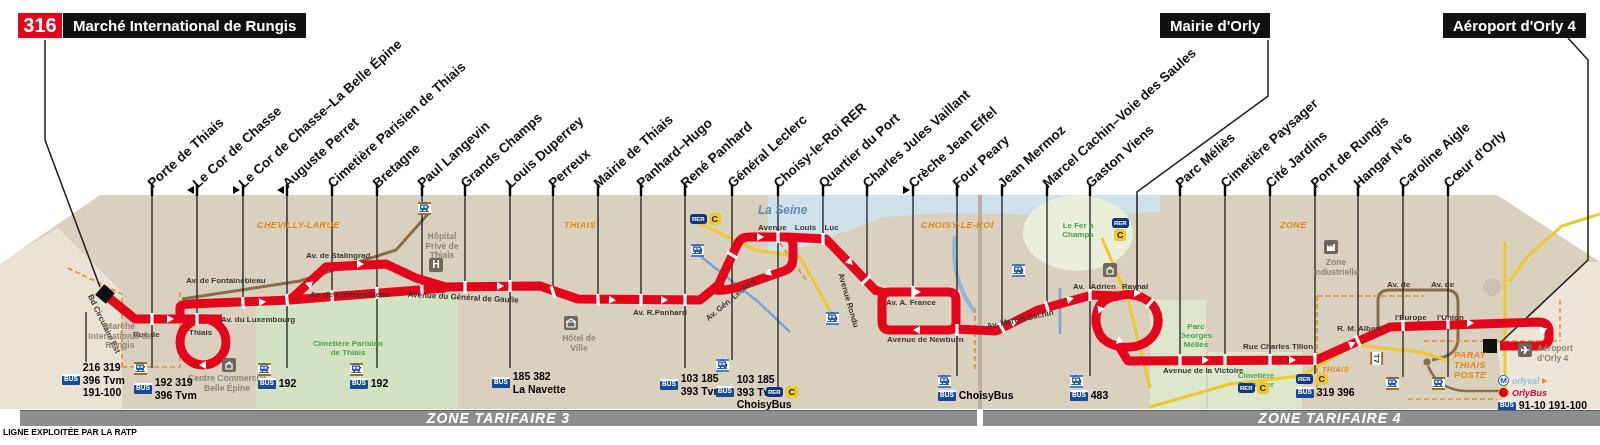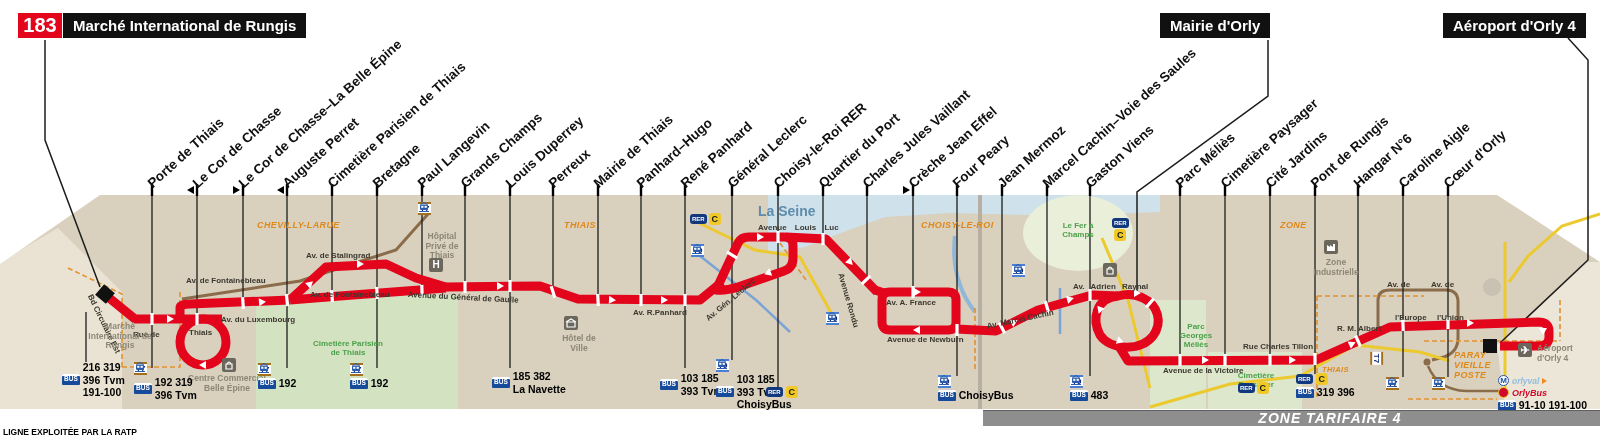--- a/index.html
+++ b/index.html
@@ -16,21 +16,21 @@
   
   .sl{position:absolute;top:177px;height:13px;line-height:13px;transform-origin:0 100%;
       transform:rotate(-42deg);font-weight:bold;font-size:13.5px;color:#101010;white-space:nowrap;}
 
   
   .district{position:absolute;font-style:italic;font-weight:bold;font-size:9px;color:#e0891a;
             letter-spacing:.4px;white-space:nowrap;margin-left:45px;}
   .st{position:absolute;font-weight:bold;font-size:8px;color:#3b382f;white-space:nowrap;transform-origin:0 0;}
   .park{position:absolute;font-weight:bold;font-size:8px;color:#4da04b;text-align:center;line-height:9px;}
   .poi{position:absolute;font-weight:bold;font-size:8.5px;color:#8d8776;text-align:center;line-height:9.5px;}
-  .wlabel{position:absolute;font-weight:bold;font-size:14px;color:#5e8cab;}
+  .wlabel{position:absolute;font-style:italic;font-weight:bold;font-size:12px;color:#5e8cab;}
 
   
   .mico-grp{position:absolute;display:flex;align-items:center;gap:2px;}
   .mico-col{position:absolute;display:flex;flex-direction:column;align-items:center;gap:1px;}
   .tbox{display:inline-block;font-weight:bold;font-size:8px;color:#13307e;background:#fff;
         border-top:2px solid #a36f1e;border-bottom:2px solid #a36f1e;padding:0 2px;line-height:9px;}
   .tbox.t9{border-color:#4a7fd4;}
   .tbox.vert{transform:rotate(90deg);}
   .busico{display:inline-block;background:#164a9a;color:#fff;font-weight:bold;font-size:6.5px;
           padding:1px 2px;border-radius:1px;line-height:7px;border-bottom:2px solid #164a9a;
@@ -253,21 +253,21 @@
       <path d="M-3,-4 L4,0 L-3,4 Z" transform="translate(1470,323)"></path>
       <path d="M-3,-4 L4,0 L-3,4 Z" transform="translate(1543,331) rotate(90)"></path>
     </g>
 
     <g fill="#111">
       <rect x="-7" y="-7" width="14" height="14" transform="translate(105,294) rotate(40)"></rect>
       <rect x="1483" y="339" width="14" height="14"></rect>
     </g>
   </svg>
 
-  <div class="linebox">183</div>
+  <div class="linebox">316</div>
   <div class="termbox" style="left:63px;">Marché International de Rungis</div>
   <div class="termbox" style="left:1160px;">Mairie d'Orly</div>
   <div class="termbox" style="left:1443px;">Aéroport d'Orly 4</div>
 
   <span class="sl" style="left:154px">Porte de Thiais</span>
   <span class="sl" style="left:199px">Le Cor de Chasse</span>
   <span class="sl" style="left:245px">Le Cor de Chasse–La Belle Épine</span>
   <span class="sl" style="left:289px">Auguste Perret</span>
   <span class="sl" style="left:334px">Cimetière Parisien de Thiais</span>
   <span class="sl" style="left:379px">Bretagne</span>
@@ -293,21 +293,21 @@
   <span class="sl" style="left:1317px">Pont de Rungis</span>
   <span class="sl" style="left:1360px">Hangar N°6</span>
   <span class="sl" style="left:1405px">Caroline Aigle</span>
   <span class="sl" style="left:1450px">Cœur d'Orly</span>
 
   <span class="district" style="left:212px;top:220px">CHEVILLY-LARUE</span>
   <span class="district" style="left:519px;top:220px">THIAIS</span>
   <span class="district" style="left:876px;top:220px">CHOISY-LE-ROI</span>
   <span class="district" style="left:1235px;top:220px">ZONE</span>
   <span class="district" style="left:1277px;top:365px;font-size:7.5px">THIAIS</span>
-  <span class="district" style="left:1409px;top:350px;width:52px;white-space:normal;line-height:10px">PARAY VIEILLE POSTE</span>
+  <span class="district" style="left:1409px;top:350px;width:52px;white-space:normal;line-height:10px">PARAY THIAIS POSTE</span>
   <span class="wlabel" style="left:758px;top:203px">La Seine</span>
 
   <span class="st" style="left:94px;top:293px;transform:rotate(64deg)">Bd Circulaire Est</span>
   <span class="st" style="left:133px;top:330px">Rue de</span>
   <span class="st" style="left:189px;top:328px">Thiais</span>
   <span class="st" style="left:186px;top:276px">Av. de Fontainebleau</span>
   <span class="st" style="left:306px;top:251px">Av. de Stalingrad</span>
   <span class="st" style="left:310px;top:290px">Av. de Fontainebleau</span>
   <span class="st" style="left:221px;top:315px">Av. du Luxembourg</span>
   <span class="st" style="left:408px;top:290px;transform:rotate(3deg)">Avenue du Général de Gaulle</span>
@@ -598,16 +598,17 @@
     <div class="crow">
         <span class="obdot"></span>
       <span class="obtext">OrlyBus</span>
       </div>
     <div class="crow">
         <span class="busico">BUS</span>
       <span class="cl">91-10 191-100</span>
       </div>
   </div>
 
+  <div class="zonebar" style="left:20px;width:957px">ZONE TARIFAIRE 3</div>
   <div class="zonebar" style="left:983px;width:694px">ZONE TARIFAIRE 4</div>
   <span class="foot" style="left:3px;top:427px">LIGNE EXPLOITÉE PAR LA RATP</span>
 
 </div>
 
 </body></html>

